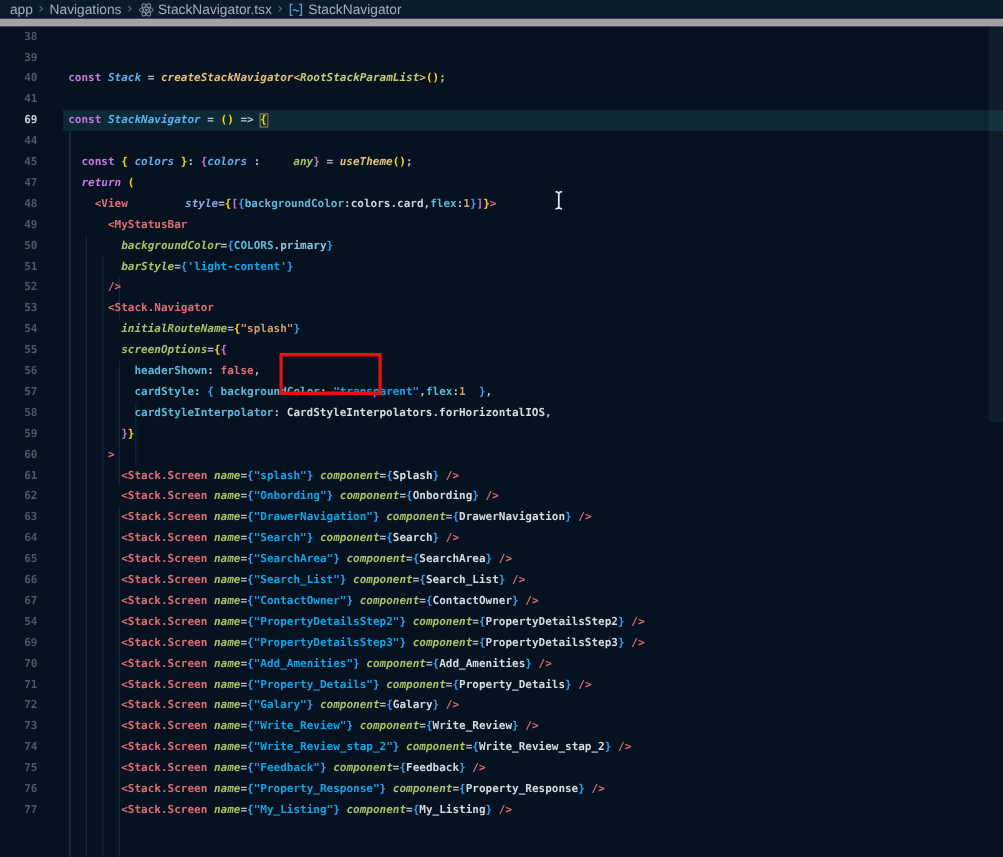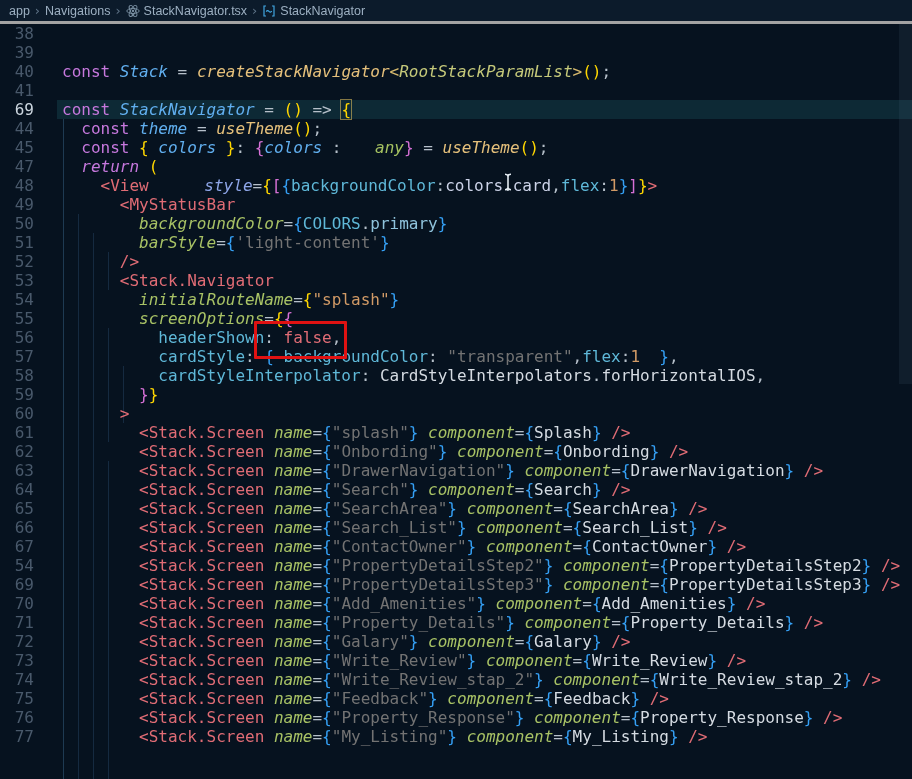--- a/index.html
+++ b/index.html
@@ -1,48 +1,48 @@
 <!DOCTYPE html>
 <html><head>
 <meta charset="utf-8">
 <style>
   html,body{margin:0;padding:0;background:#06121f;}
   #screen{position:relative;width:912px;height:779px;overflow:hidden;background:#06121f;
           font-family:"DejaVu Sans Mono",monospace;}
   
   #breadcrumb{position:absolute;left:0;top:0;width:912px;height:24px;background:#0c1b2b;
-    border-bottom:3px solid #a3a3a3;display:flex;align-items:center;padding-left:9px;box-sizing:border-box;
+    border-bottom:7px solid #a3a3a3;display:flex;align-items:center;padding-left:9px;box-sizing:border-box;
     font-family:"Liberation Sans",sans-serif;font-size:12.5px;color:#9db0c2;white-space:nowrap;}
   .bc-item{display:flex;align-items:center;gap:4px;cursor:pointer;}
   .bc-sep{color:#5f7488;margin:0 5px;font-size:13px;font-family:"DejaVu Sans",sans-serif;}
   .bc-icon{display:inline-flex;align-items:center;}
   
   #editor{position:absolute;left:0;top:24px;width:912px;height:755px;}
-  .row{position:relative;height:19px;line-height:19px;display:flex;font-size:16px;}
+  .row{position:relative;height:19px;line-height:19px;display:flex;font-size:10px;font-weight:bold;}
   .row.active{background:linear-gradient(to right, transparent 57px, #0d2935 57px);}
   .ln{width:34px;text-align:right;color:#49596b;flex:none;user-select:none;z-index:3;}
   .row.active .ln{color:#cbd5de;}
   .code{margin-left:28px;white-space:pre;z-index:3;}
   
   .kw{color:#c678dd;}
   .kwit{color:#c678dd;font-style:italic;}
   .var{color:#61afef;font-style:italic;}
   .fn{color:#e5c07b;font-style:italic;}
   .typ{color:#c5c97a;font-style:italic;}
   .typg{color:#a5c261;font-style:italic;margin-left:24px;}
   .typb{color:#d7ba6e;}
   .p{color:#b6c0ca;}
   .tag{color:#e06c75;}
   .attr{color:#a8c265;font-style:italic;}
   .attrs{color:#8ea6e8;font-style:italic;margin-left:46px;}
   .key{color:#5fb8d8;}
   .val{color:#d5dbe2;}
   .mem{color:#8fc3dc;}
   .obj{color:#ccd3e8;}
-  .str{color:#737373;}
+  .str{color:#0ea5e9;}
   .strt{color:#d19a66;}
   .num{color:#d19a66;}
   .bool{color:#e06c75;}
   .bg{color:#ffd700;}
   .bo{color:#d670d6;}
   .bb{color:#35a0f5;}
   .bm{color:#ffd700;outline:1px solid rgba(216,186,92,.6);}
   
   .guide{position:absolute;width:1px;background:#152a40;z-index:2;}
   .guide.lv0{background:#1e3a52;}
@@ -122,21 +122,20 @@
         <div class="row">
           <div class="ln">41</div>
           <div class="code" style="padding-left: 0ch;"></div>
         </div>
         <div class="row active">
           <div class="ln">69</div>
           <div class="code" style="padding-left: 0ch;"><span class="kw">const</span><span class="p"> </span><span class="var">StackNavigator</span><span class="p"> = </span><span class="bg">()</span><span class="p"> =&gt;</span><span class="p"> </span><span class="bm">{</span></div>
         </div>
         <div class="row">
           <div class="ln">44</div>
-          <div class="code" style="padding-left: 2ch;"><span class="kw">const</span><span class="p"> </span><span class="var">theme</span><span class="p"> = </span><span class="fn">useTheme</span><span class="bg">()</span><span class="p">;</span></div>
         </div>
         <div class="row">
           <div class="ln">45</div>
           <div class="code" style="padding-left: 2ch;"><span class="kw">const</span><span class="p"> </span><span class="bg">{</span><span class="p"> </span><span class="var">colors</span><span class="p"> </span><span class="bg">}</span><span class="p">: </span><span class="bo">{</span><span class="var">colors</span><span class="p"> : </span><span class="typg">any</span><span class="bo">}</span><span class="p"> = </span><span class="fn">useTheme</span><span class="bg">()</span><span class="p">;</span></div>
         </div>
         <div class="row">
           <div class="ln">47</div>
           <div class="code" style="padding-left: 2ch;"><span class="kwit">return</span><span class="p"> </span><span class="bg">(</span></div>
         </div>
         <div class="row">

